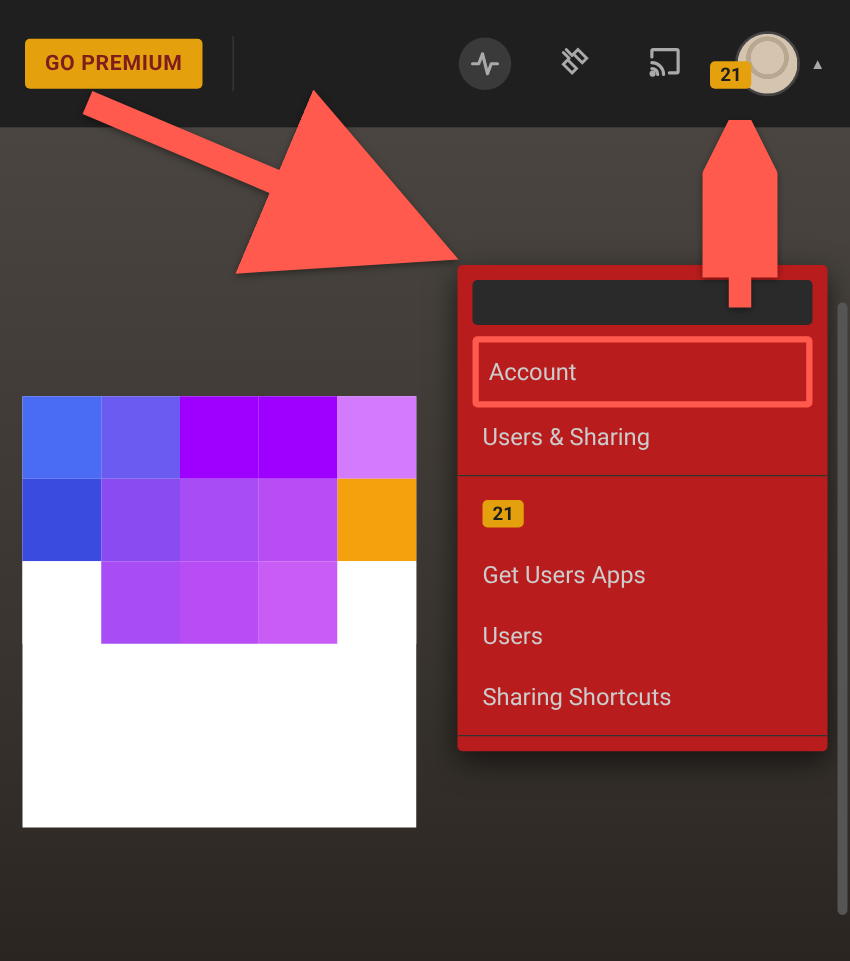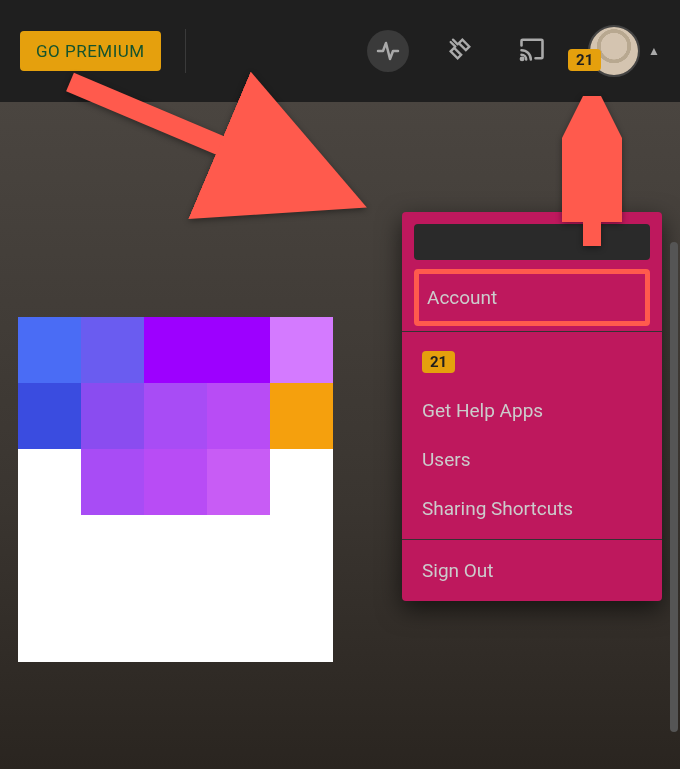--- a/index.html
+++ b/index.html
@@ -1,36 +1,36 @@
 <!DOCTYPE html>
 <html><head>
   <meta charset="utf-8">
   <style>
     * { box-sizing: border-box; margin: 0; padding: 0; font-family: -apple-system, BlinkMacSystemFont, 'Segoe UI', Roboto, sans-serif; }
     body { width: 680px; height: 769px; background: #1f1f1f; overflow: hidden; position: relative; }
     .topbar { height: 102px; background: #1f1f1f; display: flex; align-items: center; padding: 0 20px; position: relative; }
-    .premium-btn { background: #e5a00d; color: #14532d; font-weight: normal; padding: 10px 16px; border-radius: 4px; font-size: 17px; letter-spacing: 0.5px; cursor: pointer; }
+    .premium-btn { background: #e5a00d; color: #7f1d1d; font-weight: bold; padding: 10px 16px; border-radius: 4px; font-size: 17px; letter-spacing: 0.5px; cursor: pointer; }
     .vdiv { width: 1px; height: 44px; background: #3a3a3a; margin: 0 24px; }
     .icon-btn { width: 48px; height: 48px; display: flex; align-items: center; justify-content: center; margin: 0 12px; cursor: pointer; }
     .activity-circle { width: 42px; height: 42px; border-radius: 50%; background: #3a3a3a; display: flex; align-items: center; justify-content: center; }
     .spacer { flex: 1; }
     .user-area { display: flex; align-items: center; position: relative; }
     .badge { position: absolute; left: -20px; bottom: 6px; background: #e5a00d; color: #1f1f1f; font-size: 15px; font-weight: bold; padding: 2px 8px; border-radius: 4px; z-index: 2; }
     .avatar { width: 52px; height: 52px; border-radius: 50%; background: #e8ddd0; border: 2px solid #444; overflow: hidden; position: relative; }
     .avatar-inner { width: 100%; height: 100%; background: radial-gradient(circle at 50% 40%, #d4c4b0 35%, #b8a890 36%, #b8a890 45%, #d4c4b0 46%); }
     .caret { margin-left: 8px; color: #aaa; font-size: 12px; }
     
     .content { position: relative; height: calc(100% - 102px); background: #3a3530; }
     .content-dim { position: absolute; left: 0; right: 0; top: 0; bottom: 0; background: linear-gradient(180deg, #4a4540 0%, #3a3530 60%, #2a2520 100%); }
     
     .pix-art { position: absolute; left: 18px; top: 215px; width: 315px; height: 345px; background: white; }
     .pix-row { display: flex; height: 66px; }
     .pix { width: 63px; height: 66px; }
     
-    .dropdown { position: absolute; top: 110px; right: 18px; width: 260px; background: #be185d; border-radius: 4px; padding: 6px 0; box-shadow: 0 8px 24px rgba(0,0,0,0.6); }
+    .dropdown { position: absolute; top: 110px; right: 18px; width: 296px; background: #b91c1c; border-radius: 4px; padding: 6px 0; box-shadow: 0 8px 24px rgba(0,0,0,0.6); }
     .dd-search { margin: 6px 12px 10px 12px; height: 36px; background: #2a2a2a; border-radius: 4px; }
     .dd-item { padding: 13px 20px; color: #ccc; font-size: 19px; cursor: pointer; display: flex; align-items: center; justify-content: space-between; }
     .dd-divider { height: 1px; background: #333; margin: 6px 0; }
     .dd-badge { background: #e5a00d; color: #1f1f1f; font-size: 15px; font-weight: bold; padding: 2px 8px; border-radius: 4px; }
     .highlight-box { border: 5px solid #ff5a4d; border-radius: 4px; margin: -1px 12px; }
     .highlight-box .dd-item { padding: 12px 8px; }
     
     .scrollbar { position: absolute; right: 2px; top: 140px; width: 8px; height: 490px; background: #555; border-radius: 4px; }
     
     .arrow { position: absolute; pointer-events: none; }
@@ -119,37 +119,37 @@
       </div>
   </div>
 
   <div class="dropdown">
     <div class="dd-search"></div>
     <div class="highlight-box">
       <div class="dd-item">
           <span>Account</span>
         </div>
     </div>
+    <div class="dd-item">
+        <span>Users &amp; Sharing</span>
+      </div>
     <div class="dd-divider"></div>
     <div class="dd-item">
         <span class="dd-badge">21</span>
       </div>
     <div class="dd-item">
-        <span>Get Help Apps</span>
+        <span>Get Users Apps</span>
       </div>
     <div class="dd-item">
         <span>Users</span>
       </div>
     <div class="dd-item">
         <span>Sharing Shortcuts</span>
       </div>
     <div class="dd-divider"></div>
-    <div class="dd-item">
-        <span>Sign Out</span>
-      </div>
   </div>
 
   <div class="scrollbar"></div>
 
   <div class="arrow" style="left:60px; top:-40px;">
     <svg width="310" height="180">
         <defs>
           <marker id="ah1" markerWidth="8" markerHeight="8" refX="6" refY="4" orient="auto">
             <polygon points="0,0 8,4 0,8" fill="#ff5a4d"></polygon>
           </marker>

